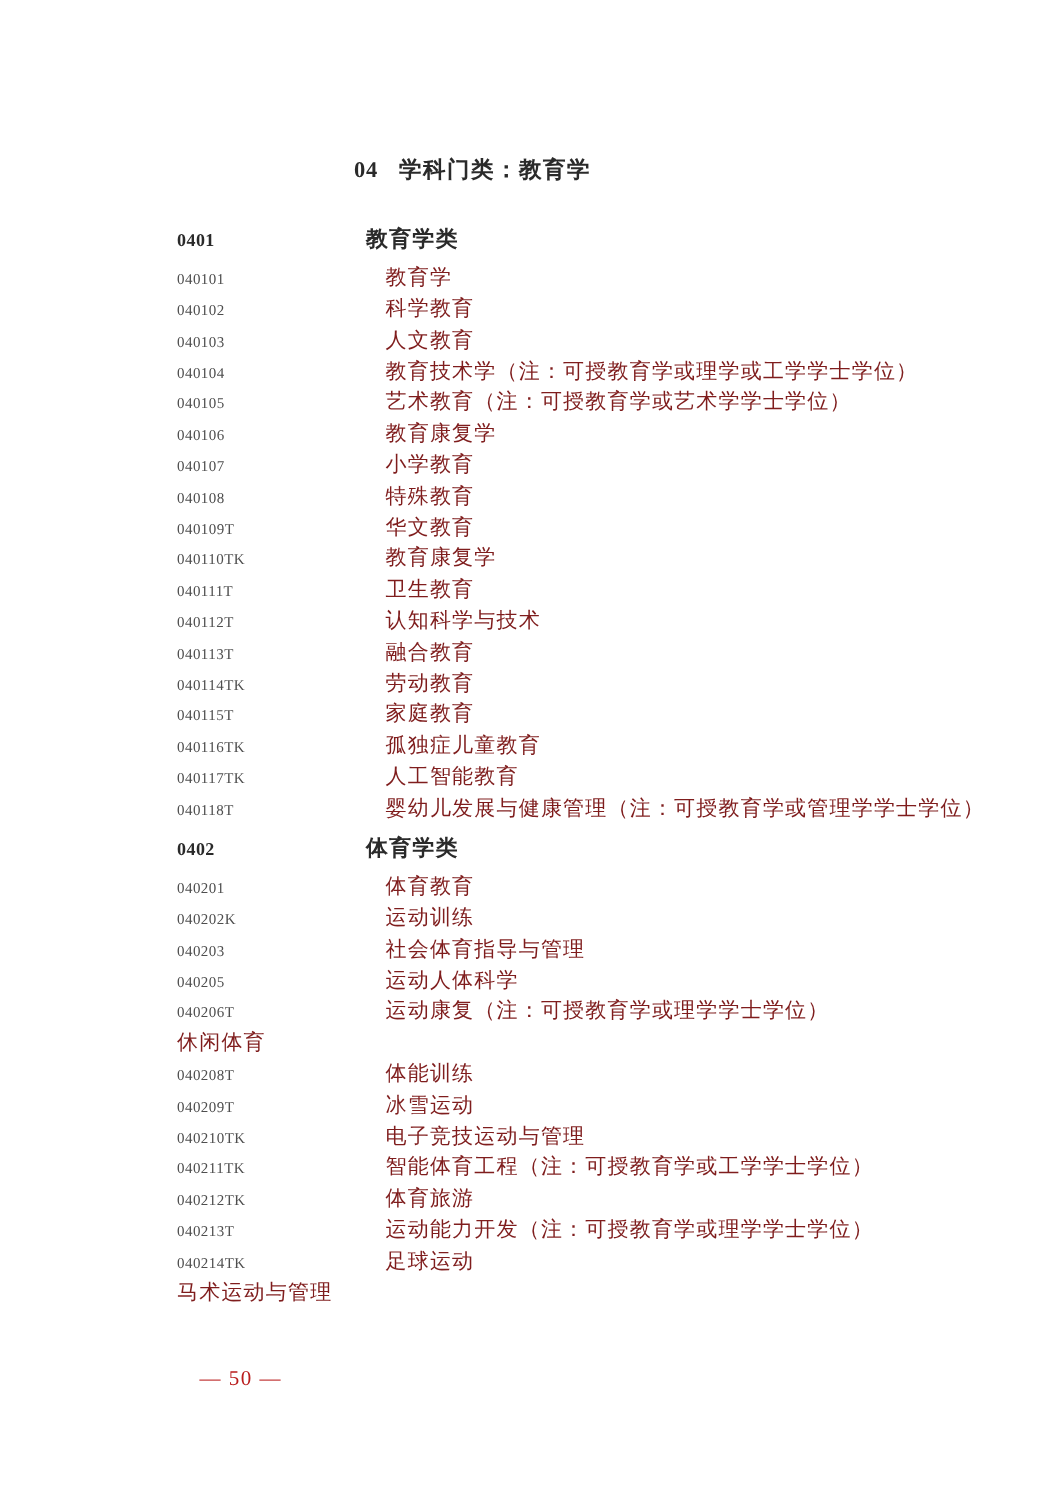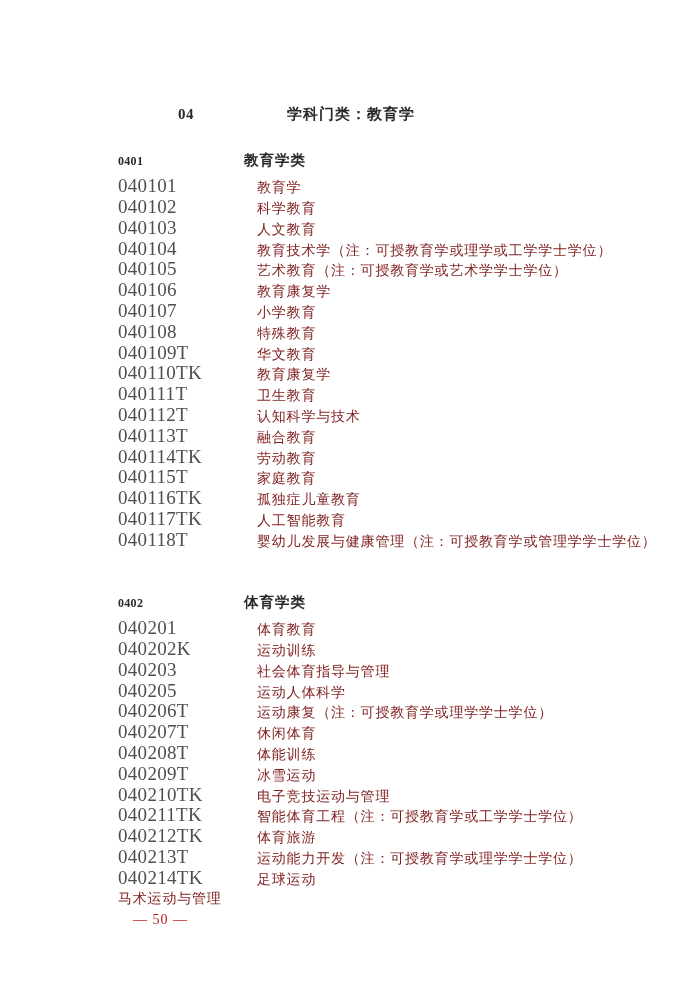--- a/index.html
+++ b/index.html
@@ -12,54 +12,55 @@
     width: 700px;
     height: 990px;
     background: #ffffff;
     font-family: "Liberation Serif", "DejaVu Serif", serif;
     color: #454545;
     overflow: hidden;
   }
   .doc-header {
     position: absolute;
     top: 104px;
-    left: 178px;
+    left: 157px;
     display: flex;
     align-items: baseline;
     font-weight: bold;
     color: #2a2a2a;
     font-size: 15px;
     line-height: 21px;
     white-space: nowrap;
+    text-align: right;
   }
   .doc-header .hcode {
     width: 95px;
     letter-spacing: 0.5px;
   }
   .doc-header .htitle {
     letter-spacing: 1px;
     margin-left: 14px;
   }
   .section {
     position: absolute;
     left: 118px;
   }
   .sec-0 { top: 150px; }
-  .sec-1 { top: 592px; }
+  .sec-1 { top: 556px; }
   .row {
     display: flex;
     align-items: baseline;
     height: 20.8px;
     line-height: 20.8px;
     white-space: nowrap;
   }
   .row .code {
     width: 139px;
     flex: none;
-    font-size: 19px;
+    font-size: 10px;
     color: #4e4e4e;
     letter-spacing: 0.3px;
   }
   .row .name {
     font-size: 14px;
     color: #7f1d1d;
     letter-spacing: 0.8px;
   }
   .section-row {
     font-weight: bold;
@@ -194,21 +195,20 @@
         </div>
         <div class="row item-row">
           <span class="code">040205</span>
           <span class="name">运动人体科学</span>
         </div>
         <div class="row item-row">
           <span class="code">040206T</span>
           <span class="name">运动康复（注：可授教育学或理学学士学位）</span>
         </div>
         <div class="row item-row">
-          <span class="code">040207T</span>
           <span class="name">休闲体育</span>
         </div>
         <div class="row item-row">
           <span class="code">040208T</span>
           <span class="name">体能训练</span>
         </div>
         <div class="row item-row">
           <span class="code">040209T</span>
           <span class="name">冰雪运动</span>
         </div>

